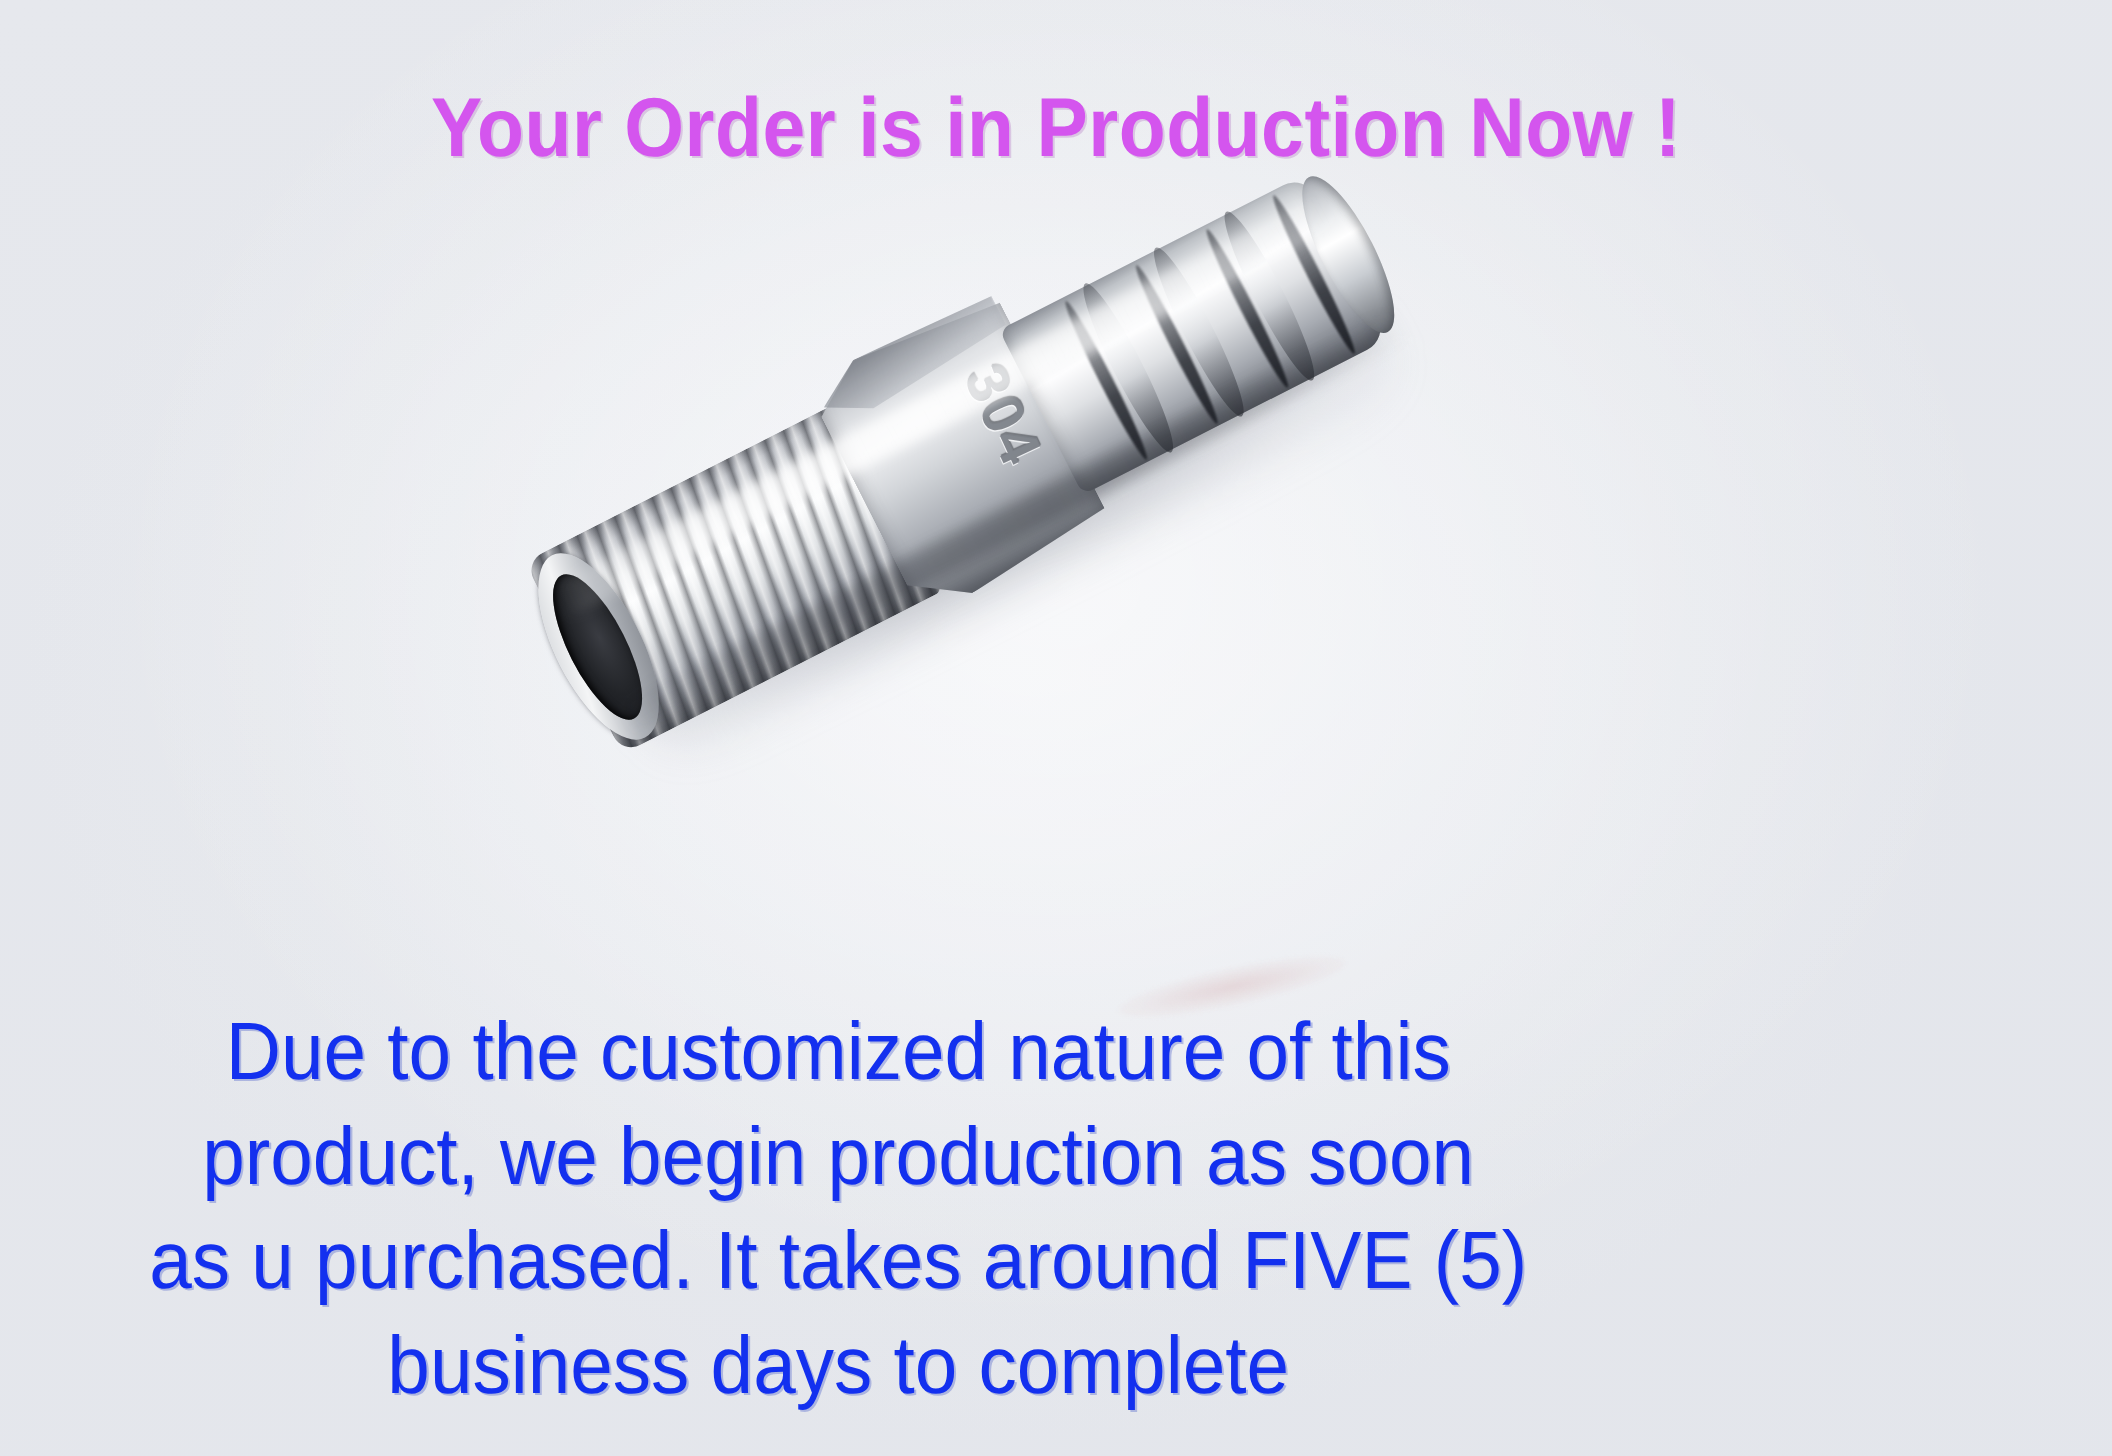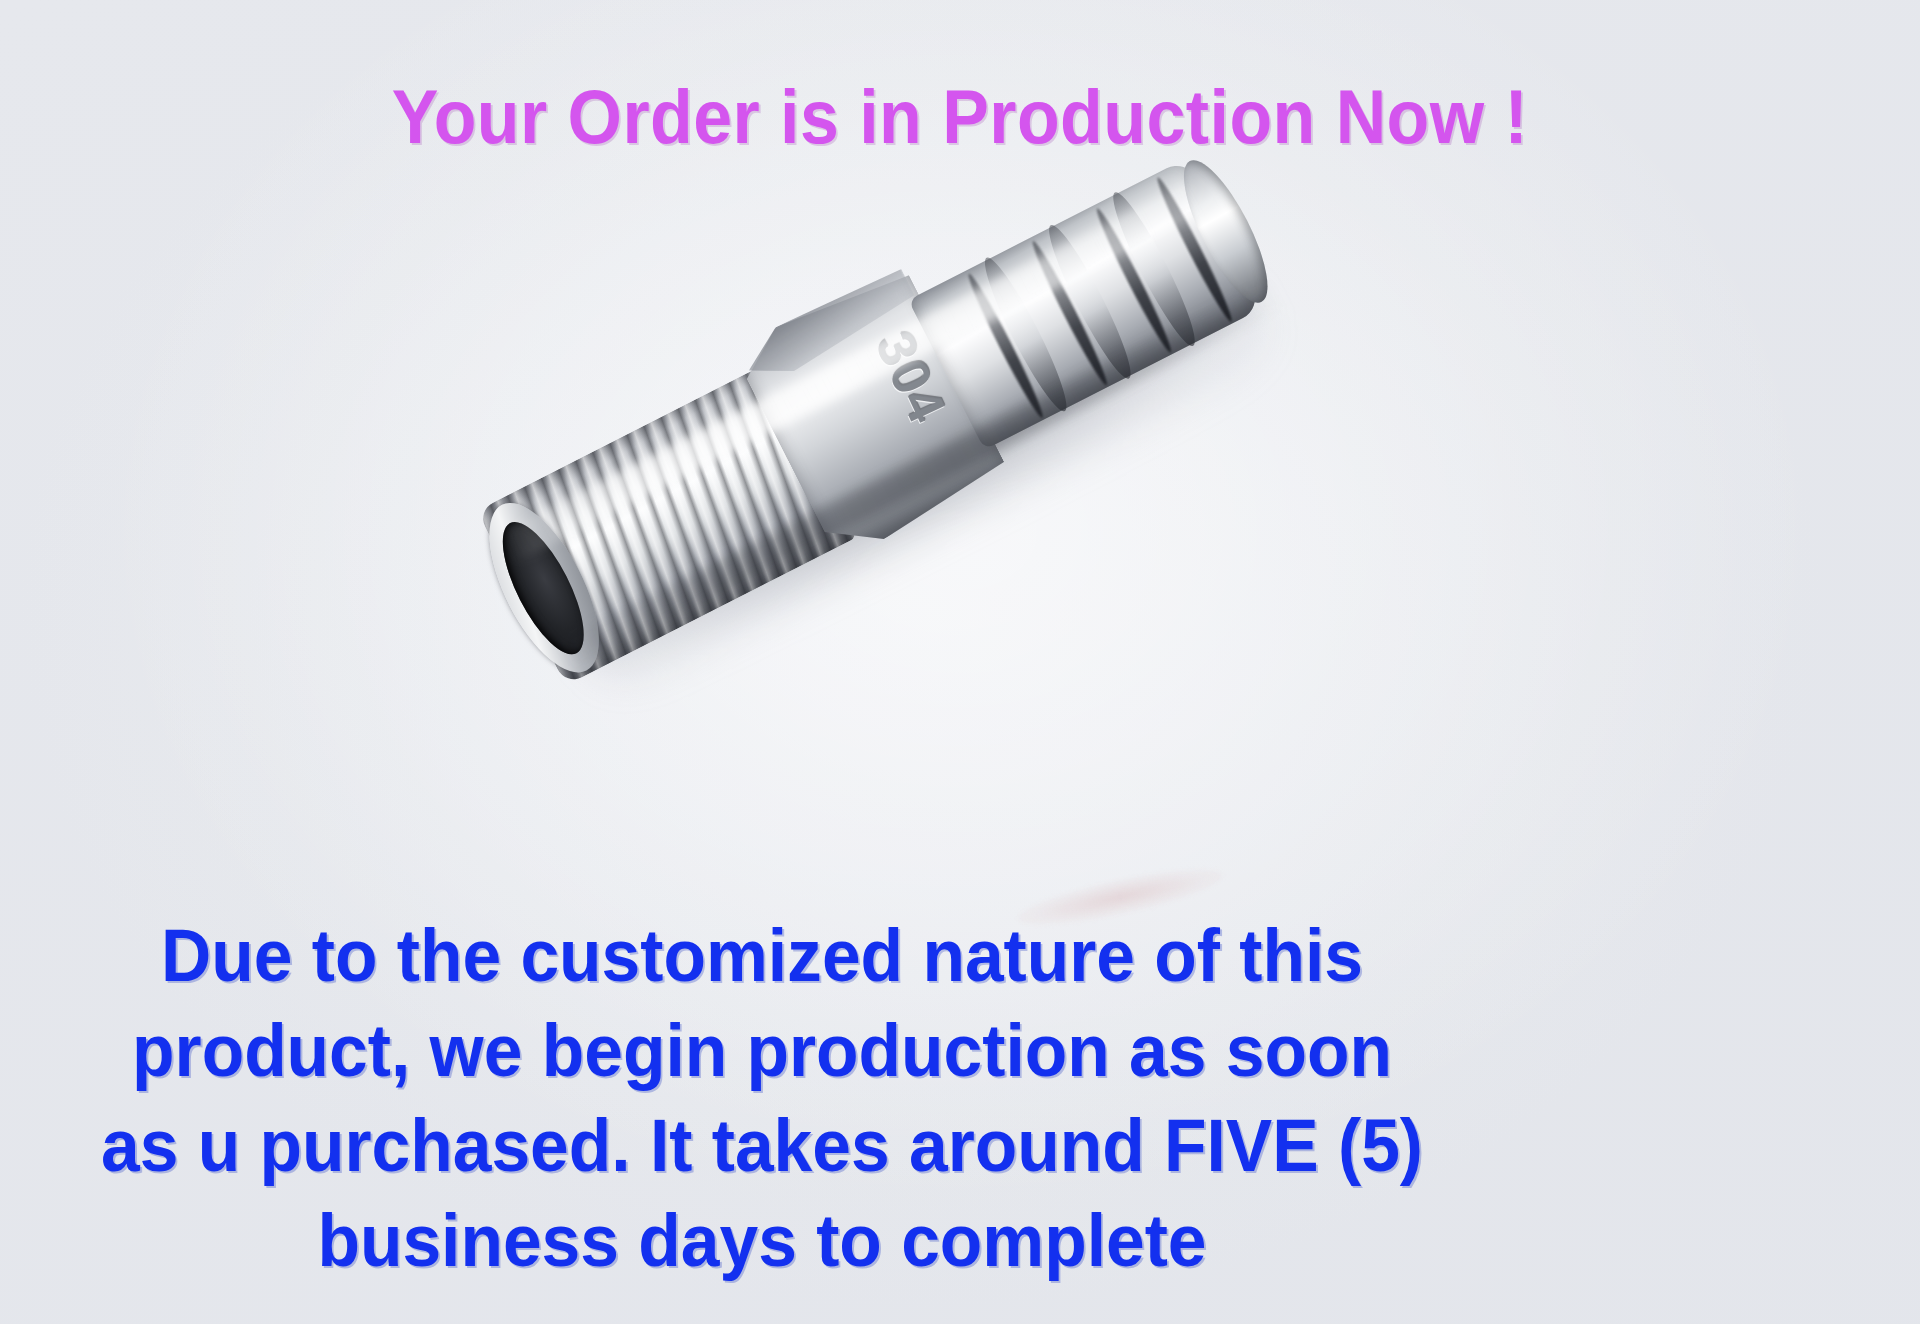--- a/index.html
+++ b/index.html
@@ -53,21 +53,21 @@
   }
 
   
   #message {
     position: absolute;
     top: 908px;
     left: 0;
     width: 1524px;
     text-align: center;
     font-family: "Liberation Sans Narrow", "Liberation Sans", sans-serif;
-    font-weight: bold;
+    font-weight: normal;
     font-size: 74px;
     line-height: 95px;
     color: #1330ef;
     text-shadow: 2px 2px 0 rgba(30,55,190,0.28);
   }
   #message .msg-line {
     display: block;
     white-space: nowrap;
     transform: scaleX(0.94);
     transform-origin: 50% 50%;

